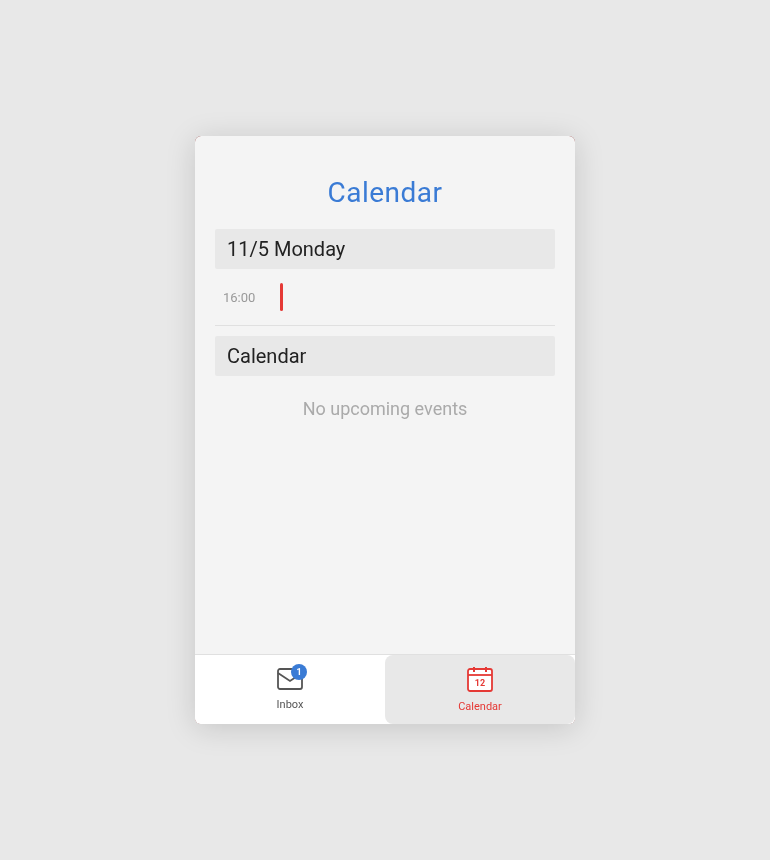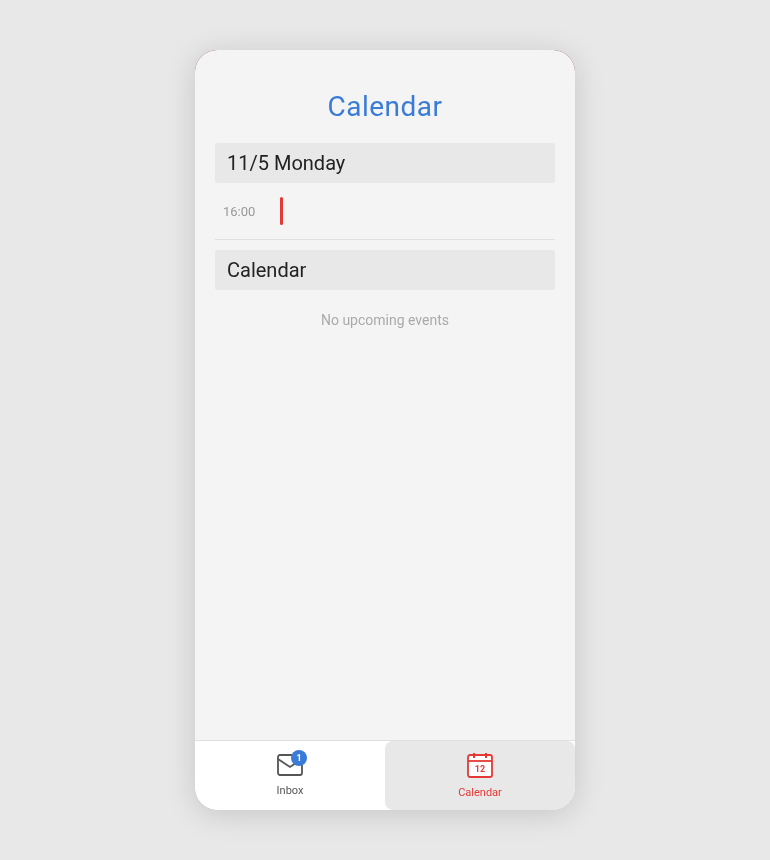--- a/index.html
+++ b/index.html
@@ -9,23 +9,23 @@
       display: flex;
       justify-content: center;
       align-items: center;
       width: 770px;
       height: 860px;
       font-family: -apple-system, BlinkMacSystemFont, 'Segoe UI', Roboto, sans-serif;
     }
 
     .phone-container {
       width: 380px;
-      height: 760px;
+      height: 588px;
       background: #7f1d1d;
-      border-radius: 22px;
+      border-radius: 6px;
       box-shadow: 0 4px 30px rgba(0,0,0,0.15);
       overflow: hidden;
       display: flex;
       flex-direction: column;
       position: relative;
     }
 
     .screen {
       flex: 1;
       display: flex;
@@ -87,21 +87,21 @@
     .event-bar-teal { background-color: #26a69a; }
 
     .event-title {
       font-size: 14px;
       color: #333;
     }
 
     .no-events {
       text-align: center;
       color: #aaa;
-      font-size: 14px;
+      font-size: 18px;
       padding: 20px 0;
     }
 
     
     .bottom-nav {
       height: 70px;
       background: white;
       display: flex;
       align-items: center;
       justify-content: space-around;

